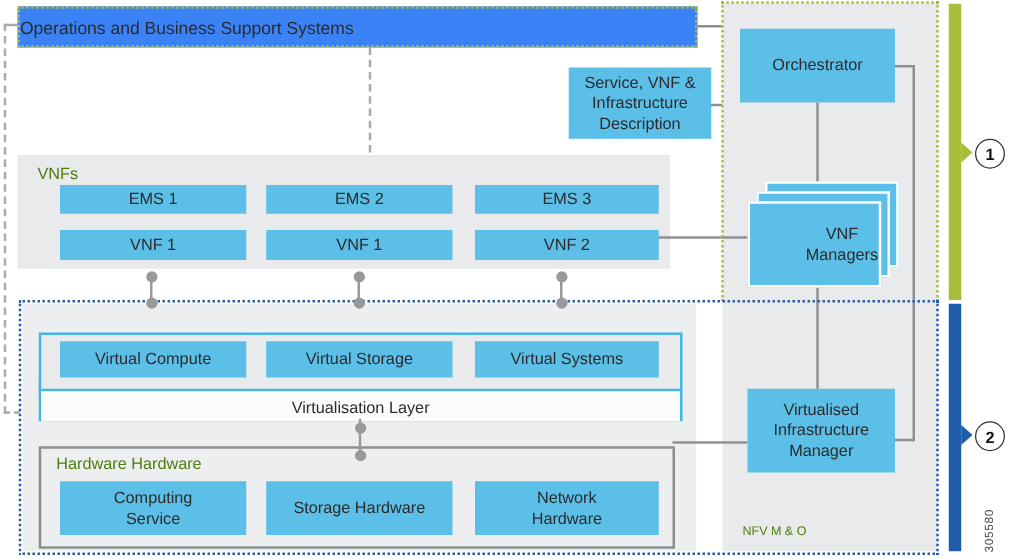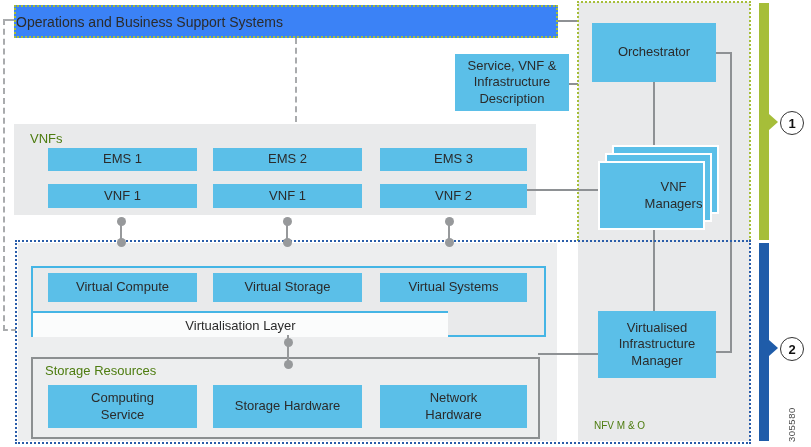--- a/index.html
+++ b/index.html
@@ -22,21 +22,21 @@
     text-align:center;font-size:13px;white-space:pre-line;line-height:1.25;}
   #svc-box{left:429px;top:54px;width:114px;height:57px;margin-left:26px;}
   .ems{top:148px;height:23px;}
   .vnf{top:184px;height:24px;}
   .col1{left:48px;width:149px;}
   .col2{left:213px;width:149px;}
   .col3{left:380px;width:147px;}
   
   #virt-container{left:31px;top:266px;width:511px;height:67px;border:2px solid #45B5E5;background:#E9EAEB;}
   .virt{top:273px;height:29px;}
-  #virt-layer{left:33px;top:311px;width:415px;height:24px;background:#FBFCFC;border-top:2px solid #45B5E5;
+  #virt-layer{left:33px;top:311px;width:511px;height:24px;background:#FBFCFC;border-top:2px solid #45B5E5;
     display:flex;align-items:center;justify-content:center;font-size:13px;}
   
   #hw-box{left:31px;top:357px;width:505px;height:78px;border:2px solid #8C8F91;background:#EDEEEF;}
   #hw-label{left:45px;top:363px;}
   .hw{top:385px;height:43px;}
   
   #orch-box{left:592px;top:23px;width:124px;height:59px;}
   .vnfm{width:107px;height:69px;background:#5BBFE8;border:2px solid #fff;box-sizing:border-box;padding-left:44px;}
   #vnfm-back{left:612px;top:145px;}
   #vnfm-mid{left:605px;top:153px;}
@@ -126,21 +126,21 @@
   <div class="abs bluebox vnf col3">VNF 2</div>
 
   <div class="abs section-label" id="nfvi-label">NFVI</div>
   <div class="abs" id="virt-container"></div>
   <div class="abs bluebox virt col2">Virtual Storage</div>
   <div class="abs bluebox virt col1">Virtual Compute</div>
   <div class="abs bluebox virt col3">Virtual Systems</div>
   <div class="abs" id="virt-layer">Virtualisation Layer</div>
 
   <div class="abs" id="hw-box"></div>
-  <div class="abs section-label" id="hw-label">Storage Resources</div>
+  <div class="abs section-label" id="hw-label">Hardware Hardware</div>
   <div class="abs bluebox hw col1">Computing
 Service</div>
   <div class="abs bluebox hw col2">Storage Hardware</div>
   <div class="abs bluebox hw col3">Network
 Hardware</div>
 
   <div class="abs bluebox" id="orch-box">Orchestrator</div>
   <div class="abs vnfm" id="vnfm-back"></div>
   <div class="abs vnfm" id="vnfm-mid"></div>
   <div class="abs vnfm" id="vnfm-front">VNF

